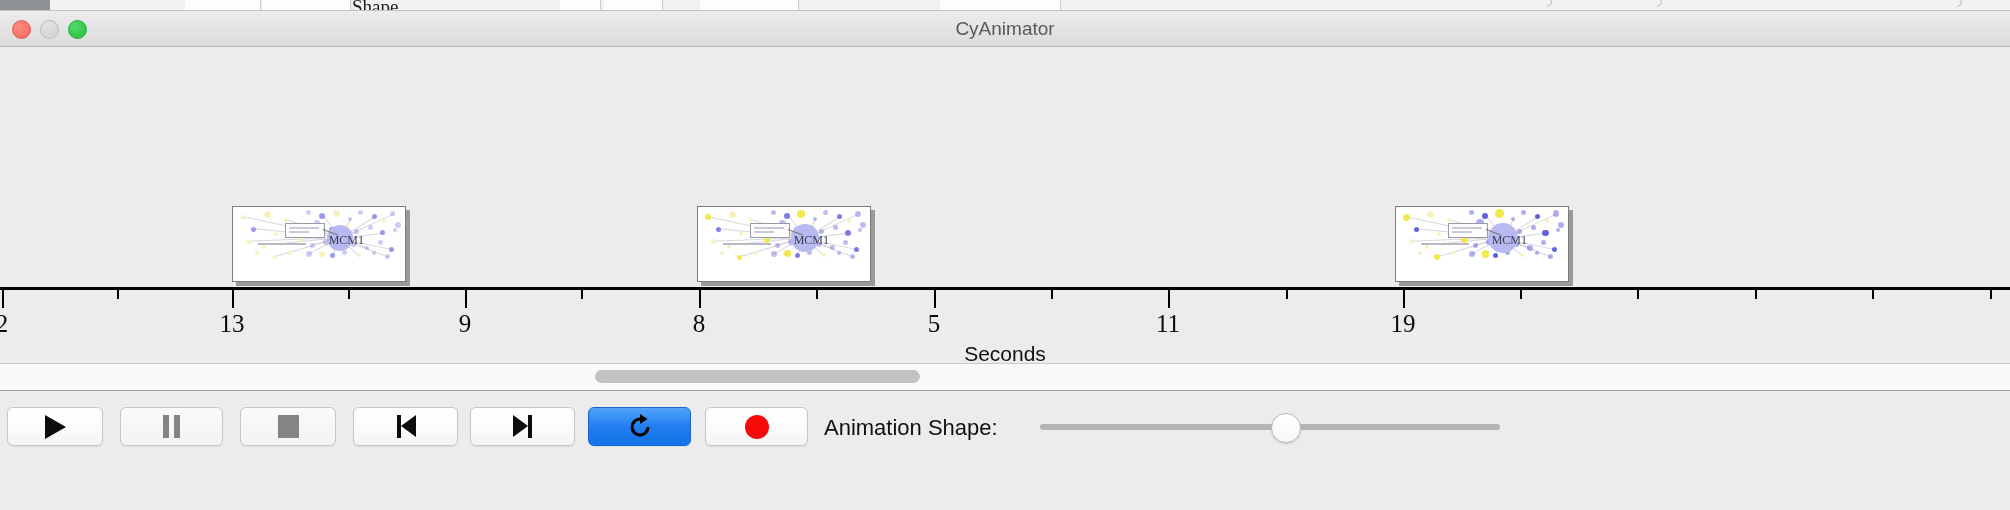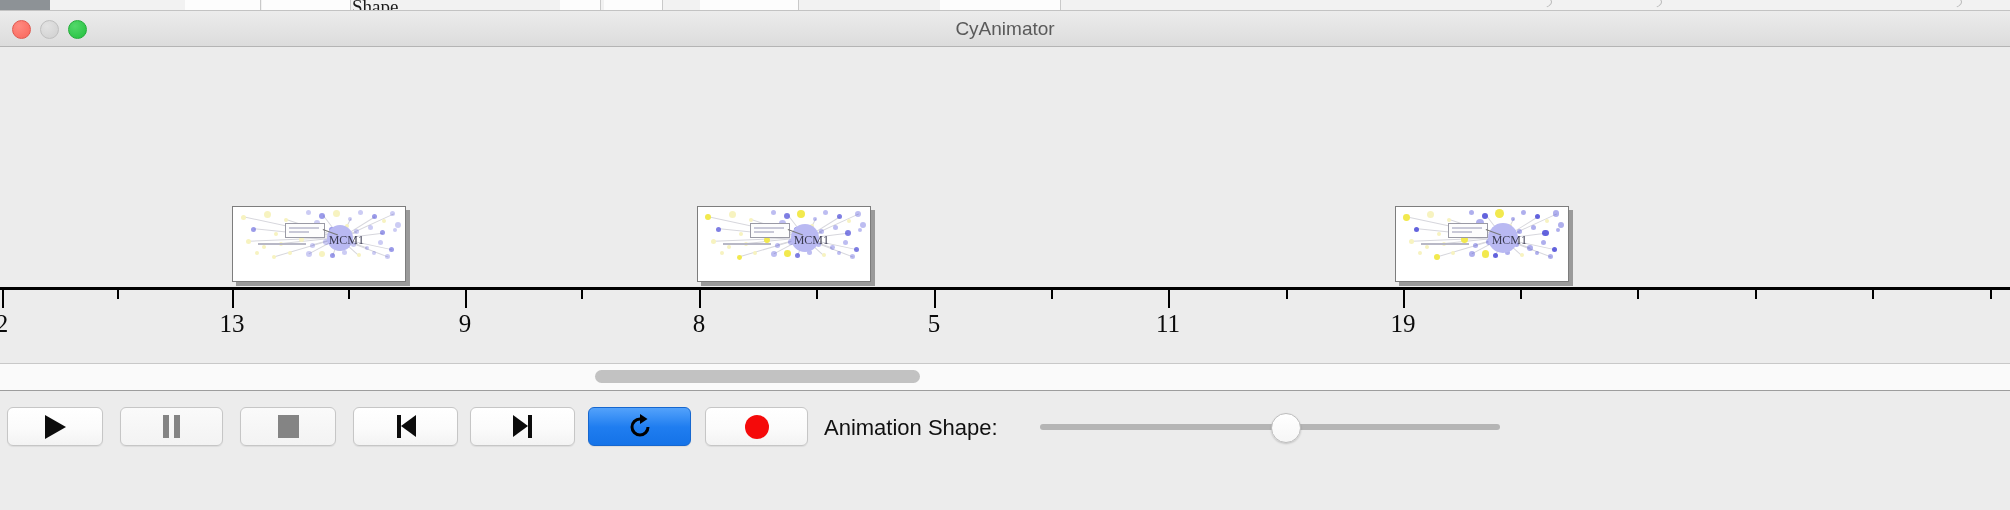--- a/index.html
+++ b/index.html
@@ -508,20 +508,21 @@
             <div class="hub-label" style="left: 95.64px; top: 26.08px;">MCM1</div>
             <div class="callout" style="left: 52px; top: 16px; width: 38px; height: 13px;">
               <div class="ghost-text" style="left: 3px; top: 3px; width: 30px;"></div>
               <div class="ghost-text" style="left: 3px; top: 7px; width: 20px;"></div>
             </div>
             <div class="callout-line" style="left: 90px; top: 22px; width: 16px; transform: rotate(20deg);"></div>
             <div class="ghost-text" style="left: 25px; top: 36px; width: 48px; background: rgb(184, 184, 198);"></div>
           </div>
         </div>
       </div>
+    <div class="axis-title">Seconds</div>
   </div>
 
   <div class="hscroll">
     <div class="hscroll-thumb" id="scroll-thumb" style="left: 595px; width: 325px;"></div>
   </div>
 
   <div class="playbar">
     <div id="pb-host">
         <div class="pb" style="left: 7px; width: 96px;">
           <span class="ico-play"></span>

